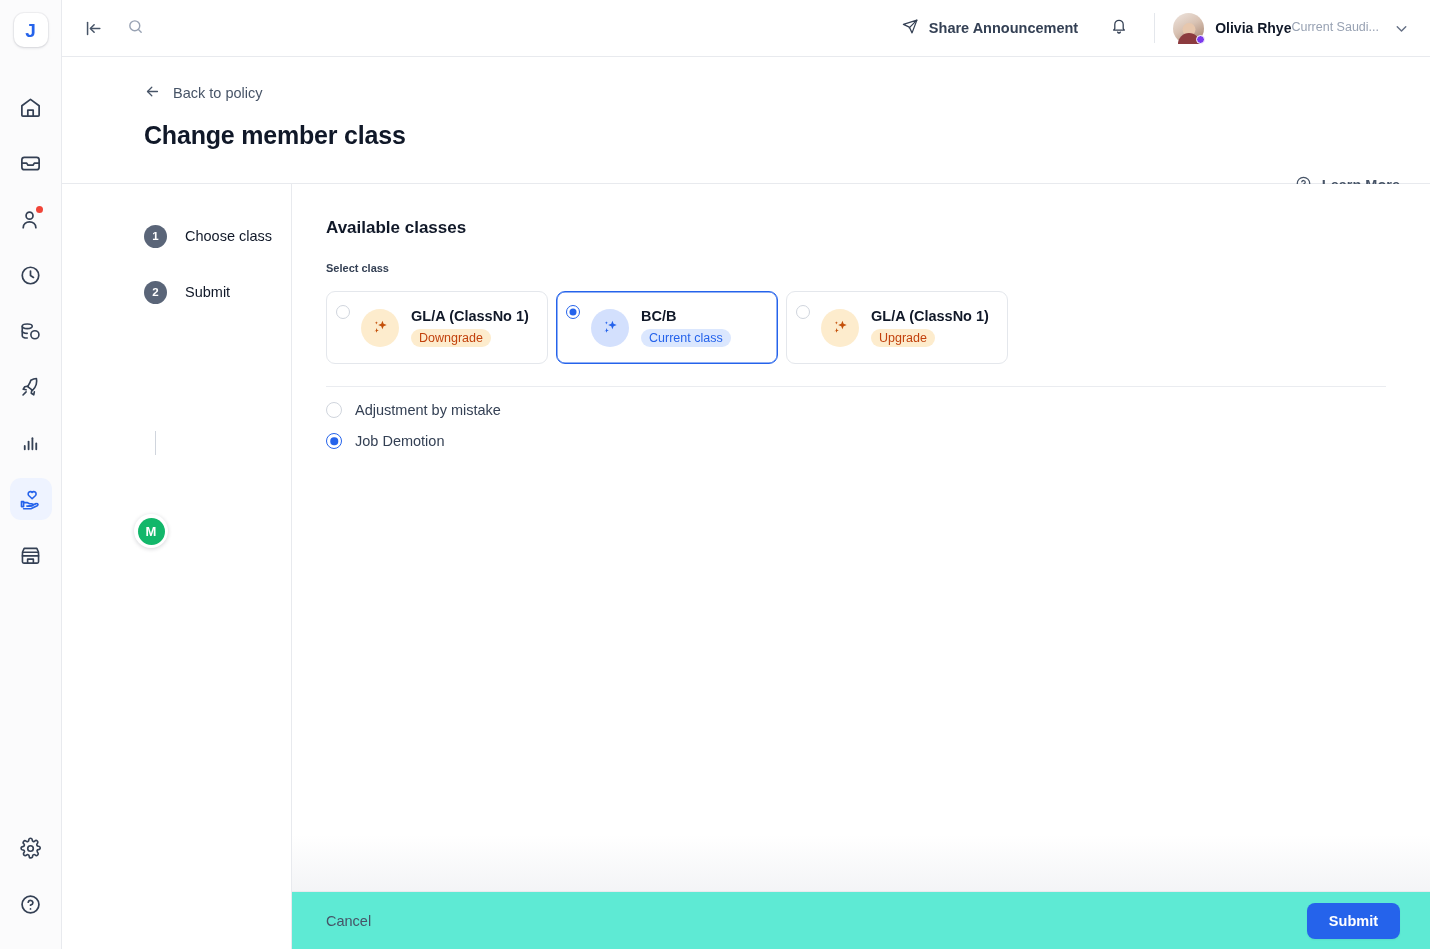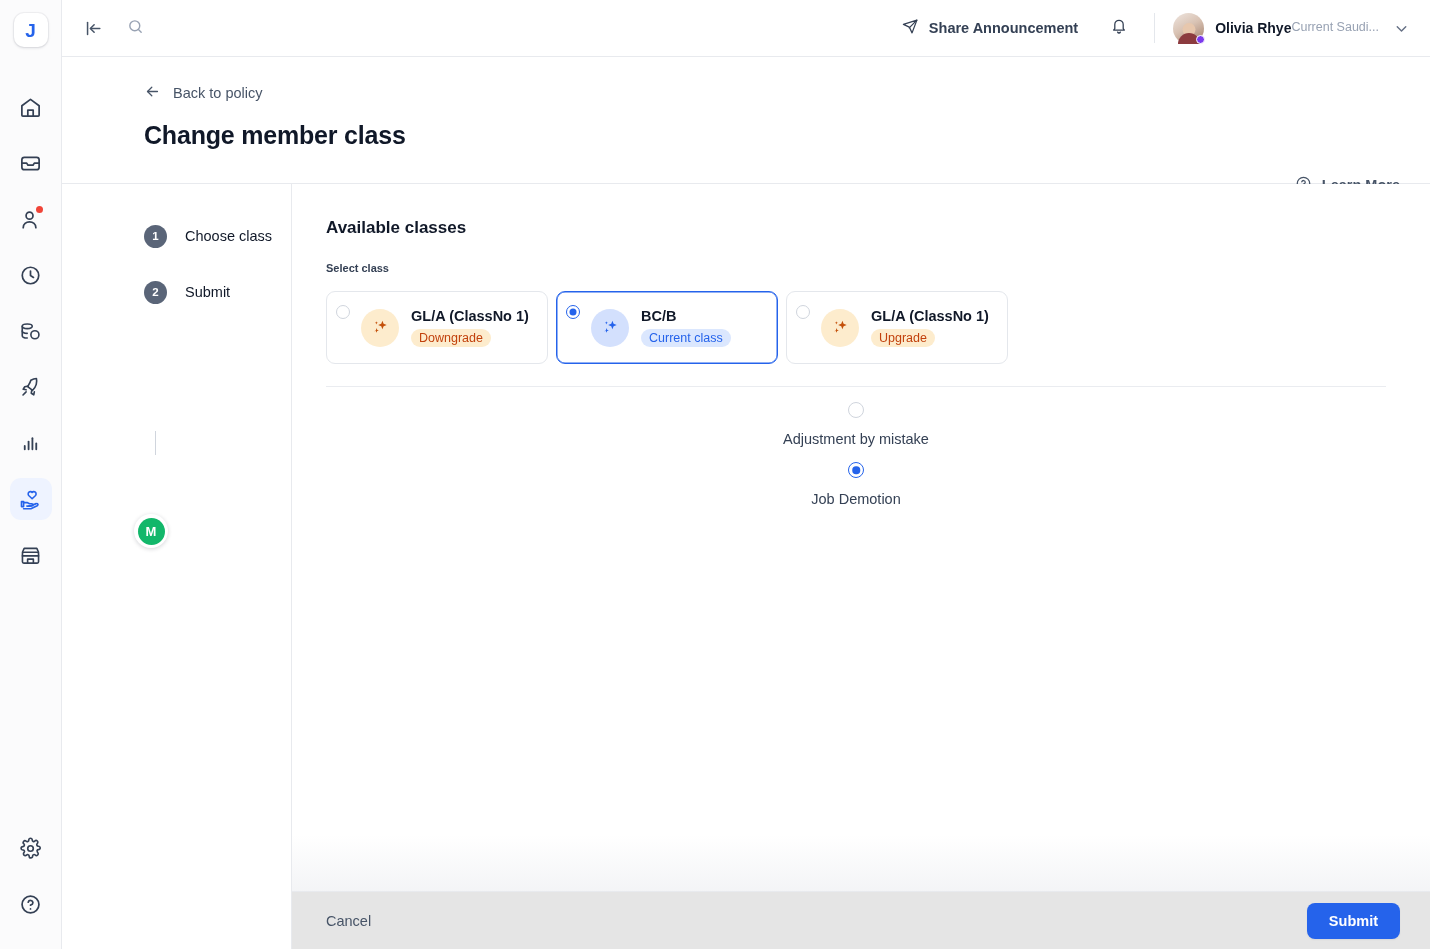--- a/index.html
+++ b/index.html
@@ -177,41 +177,41 @@
   .ccard-name { font-size: 14.5px; font-weight: 700; color: #101828; white-space: nowrap; }
   .tag {
     align-self: flex-start; font-size: 12.5px; padding: 2px 8px; border-radius: 13px; white-space: nowrap;
   }
   .tag.amber { background: #fdeccd; color: #c2410c; }
   .tag.blue  { background: #dbe7fe; color: #2563eb; }
 
   .hrule { margin-top: 22px; height: 1px; background: #eaecf0; }
 
   .q-title { margin-top: 23px; font-size: 14.5px; font-weight: 700; color: #344054; }
-  .opt-row { display: flex; align-items: center; gap: 13px; margin-top: 15px; cursor: pointer; flex-direction: column; }
+  .opt-row { display: flex; align-items: center; gap: 13px; margin-top: 15px; cursor: pointer; }
   .radio-lg {
     width: 16px; height: 16px; border-radius: 50%; border: 1.4px solid #d0d5dd; background:#fff;
     flex: 0 0 auto; position: relative;
   }
   .radio-lg.on { border: 1.6px solid #2563eb; }
   .radio-lg.on::after {
     content:""; position:absolute; left:50%; top:50%; transform:translate(-50%,-50%);
     width: 7.5px; height: 7.5px; border-radius:50%; background:#2563eb;
   }
   .opt-label { font-size: 14.5px; color: #344054; }
 
   .scroll-fade {
     position: absolute; left: 0; right: 0; bottom: 0; height: 56px; pointer-events: none;
     background: linear-gradient(to bottom, rgba(248,249,250,0) 0%, rgba(243,244,246,.95) 100%);
   }
 
   .footer {
     flex: 0 0 58px; border-top: 1px solid #e8eaee;
     display: flex; align-items: center; justify-content: space-between;
-    padding: 0 30px 0 34px; background:#e5e5e5;
+    padding: 0 30px 0 34px; background:#5eead4;
   }
   .cancel-btn { font-size: 14.5px; color: #475467; cursor: pointer; background:none; border:none; font-family:"Liberation Sans",sans-serif; }
   .submit-btn {
     background: #2563eb; color: #fff; border: none; border-radius: 8px;
     padding: 10px 22px; font-size: 14.5px; font-weight: 600; cursor: pointer;
     font-family: "Liberation Sans", sans-serif;
     box-shadow: 0 1px 2px rgba(16,24,40,.06);
   }
 </style>
 </head>

